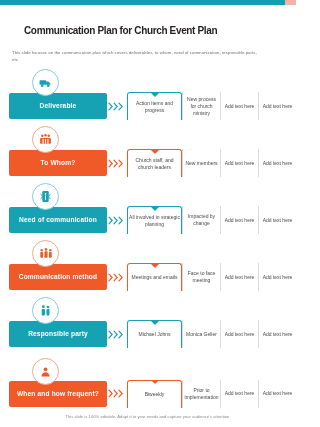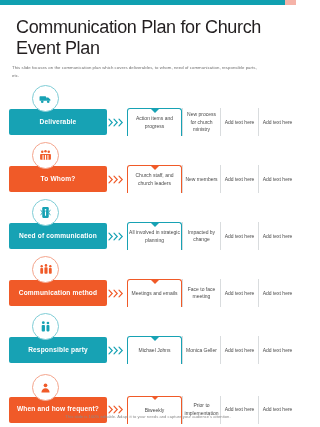--- a/index.html
+++ b/index.html
@@ -13,21 +13,21 @@
   .slide{position:relative;width:296px;height:427px;box-sizing:border-box;}
 
   
   .topbar{position:absolute;top:0;left:0;width:296px;height:5px;display:flex;}
   .topbar .teal{flex:0 0 285px;background:#10a0b0;}
   .topbar .pink{flex:1 1 auto;background:#f5b3a8;}
 
   
   .header{padding:13px 12px 0 12px;}
   h1.title{
-    margin:4px;font-size:18px;line-height:1.18;font-weight:normal;
+    margin:12px;font-size:10px;line-height:1.18;font-weight:bold;
     letter-spacing:-0.35px;color:#231f20;
   }
   p.subtitle{
     margin:5px 0 0 0;font-size:4.3px;line-height:1.65;color:#6d6d6d;
     max-width:252px;letter-spacing:.05px;
   }
 
   
   .rows{margin-top:9px;}
   .row{

